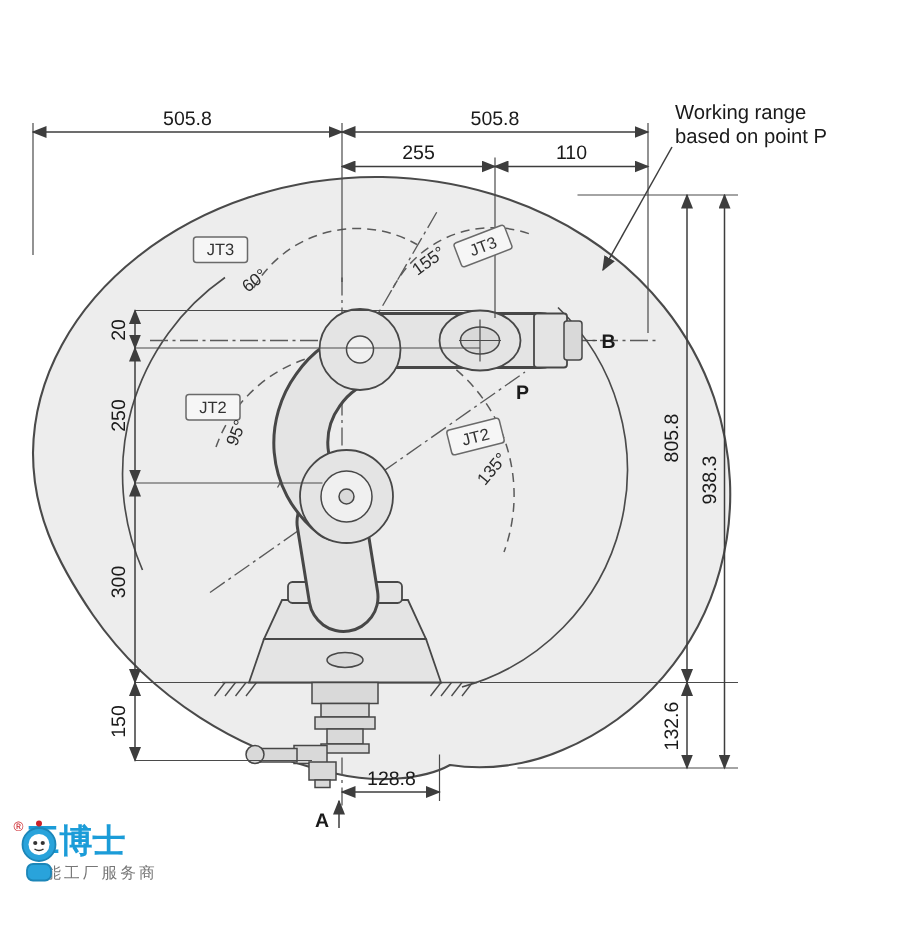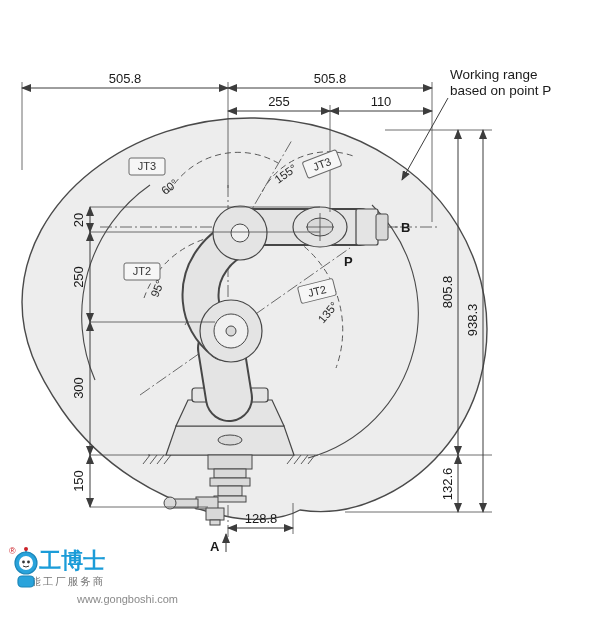--- a/index.html
+++ b/index.html
@@ -1,17 +1,17 @@
 <!DOCTYPE html>
 <html><head>
 <meta charset="utf-8">
 <style>
   html,body{margin:0;padding:0;background:#fff;}
   .stage{position:relative;width:600px;height:626px;background:#fff;overflow:hidden;
-         font-family:"Liberation Sans",sans-serif;text-align:right;}
+         font-family:"Liberation Sans",sans-serif;}
   svg{position:absolute;left:0;top:0;}
   text{font-family:"Liberation Sans",sans-serif;fill:#1a1a1a;}
   .dimtext{font-size:13px;}
   .angletext{font-size:11.5px;fill:#2a2a2a;}
   .pttext{font-size:13px;font-weight:bold;}
   .notetext{font-size:13.5px;}
   .dim{stroke:#3d3d3d;stroke-width:1;}
   .ext{stroke:#4a4a4a;stroke-width:0.8;}
   .cl{stroke:#5a5a5a;stroke-width:0.9;stroke-dasharray:12 3 2 3;fill:none;}
   .dash{stroke:#5a5a5a;stroke-width:1;stroke-dasharray:6 4;fill:none;}
@@ -221,15 +221,14 @@
       <circle cx="20.5" cy="16" r="1.4" fill="#333"></circle>
       <path d="M15,20 Q18,22 21,20" stroke="#333" stroke-width="1" fill="none"></path>
       <rect x="10" y="30" width="16" height="11" rx="4" fill="#29a3db" stroke="#1c86b8" stroke-width="1.2"></rect>
     </svg>
     <span class="logo-reg">®</span>
     <div>
       <div class="logo-name">工博士</div>
       <div class="logo-tagline">智能工厂服务商</div>
     </div>
   </div>
-  <div class="logo-url">www.gongboshi.com</div>
 </div>
 </div>
 
 </body></html>

